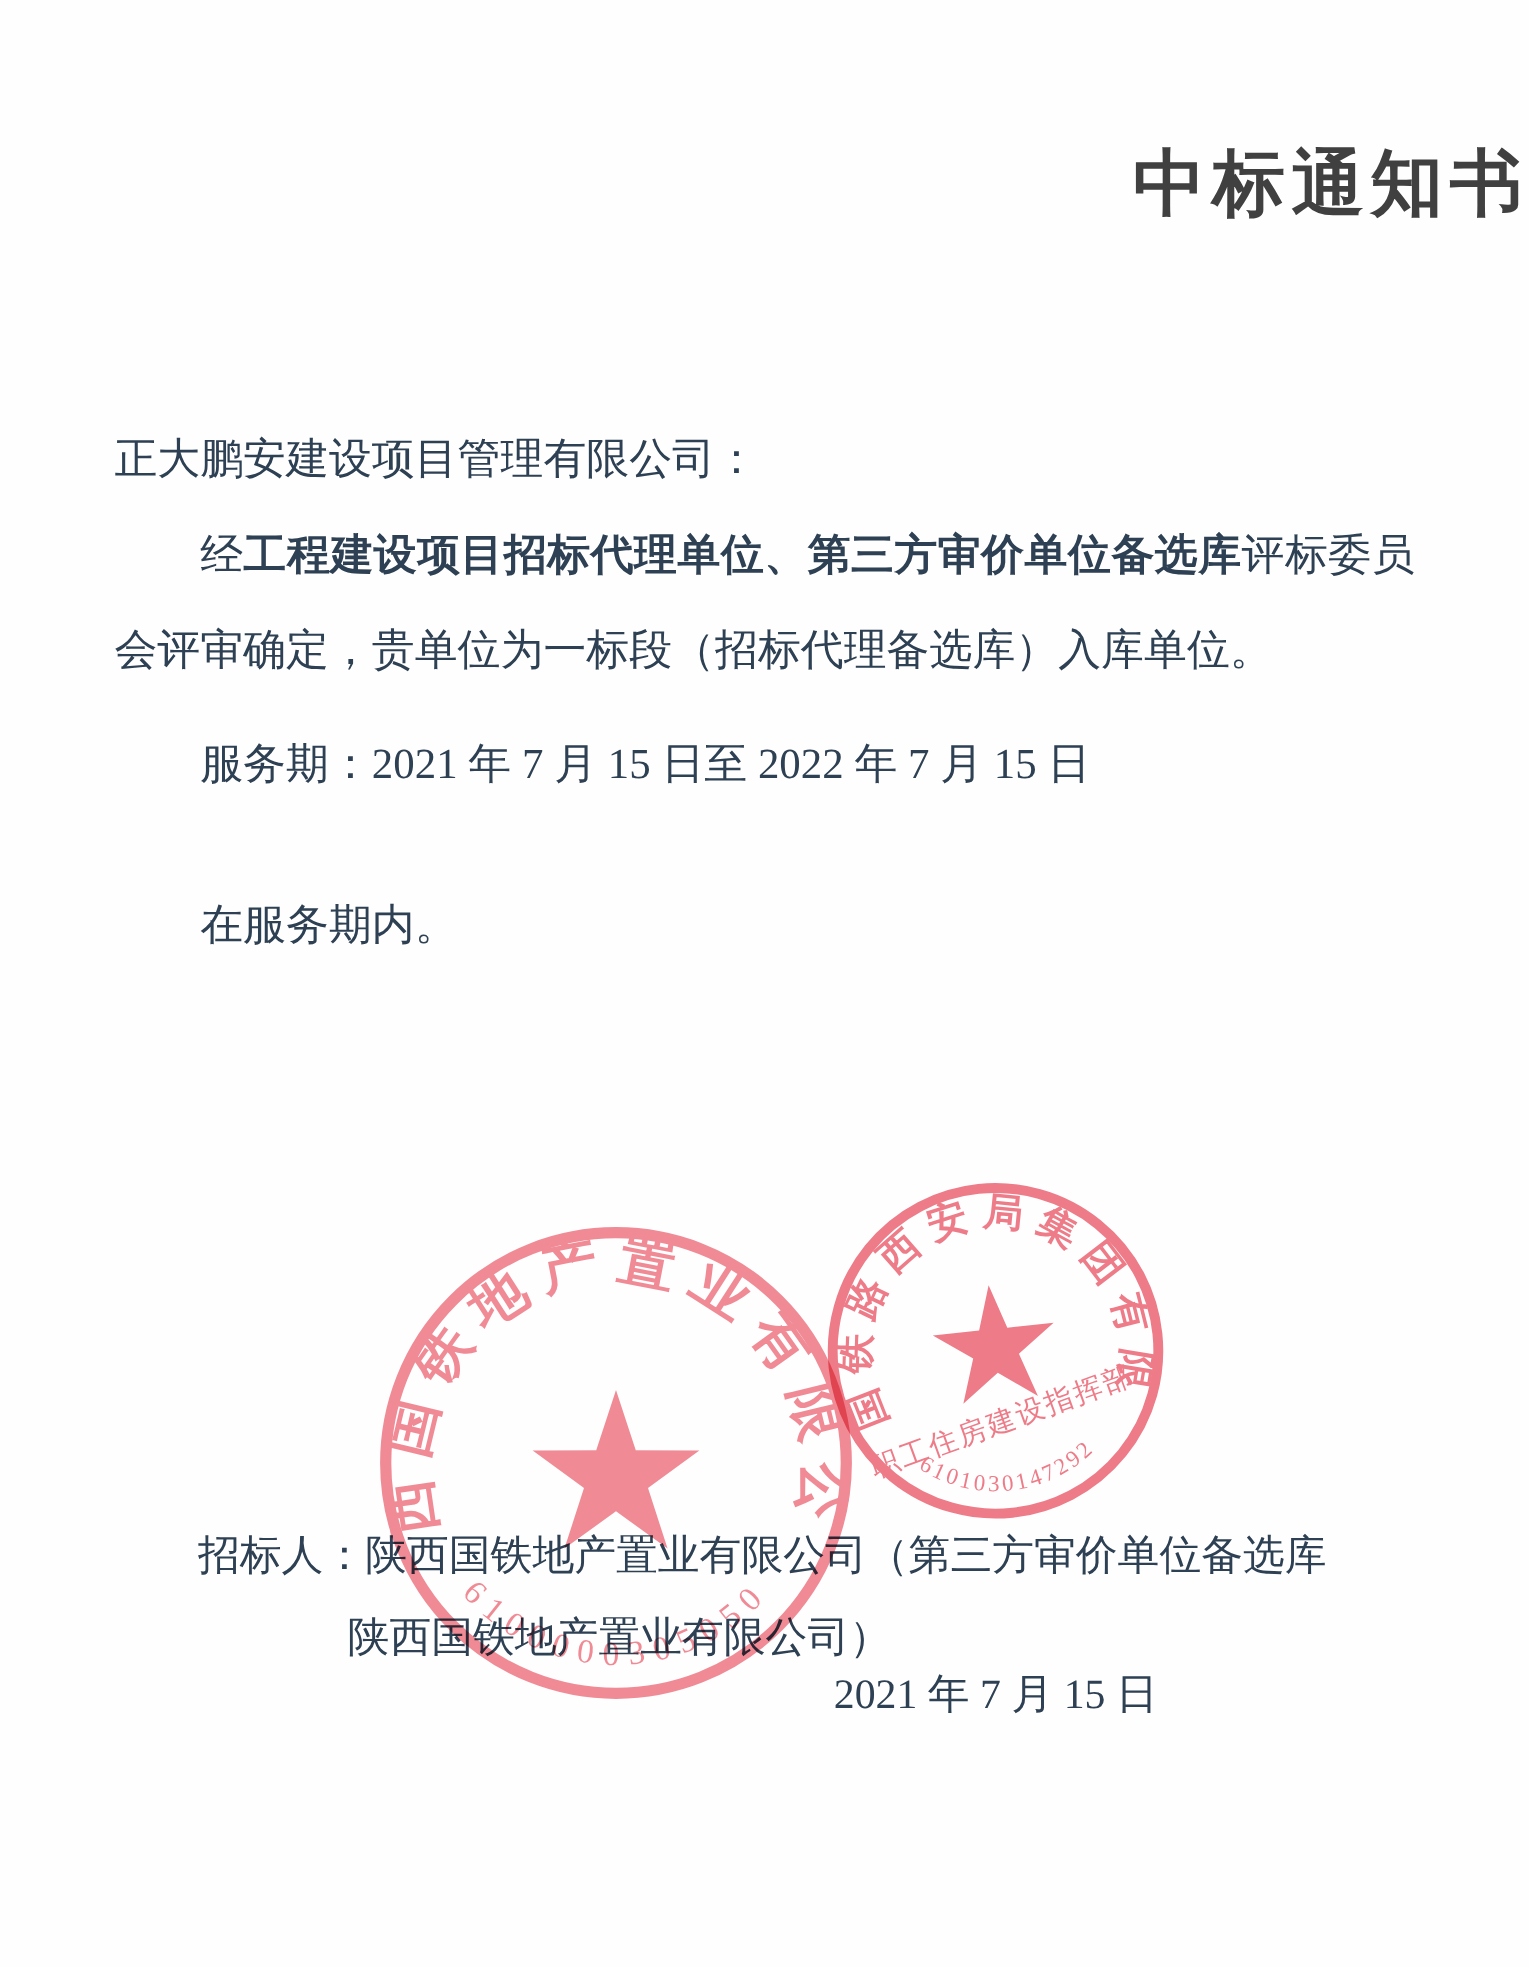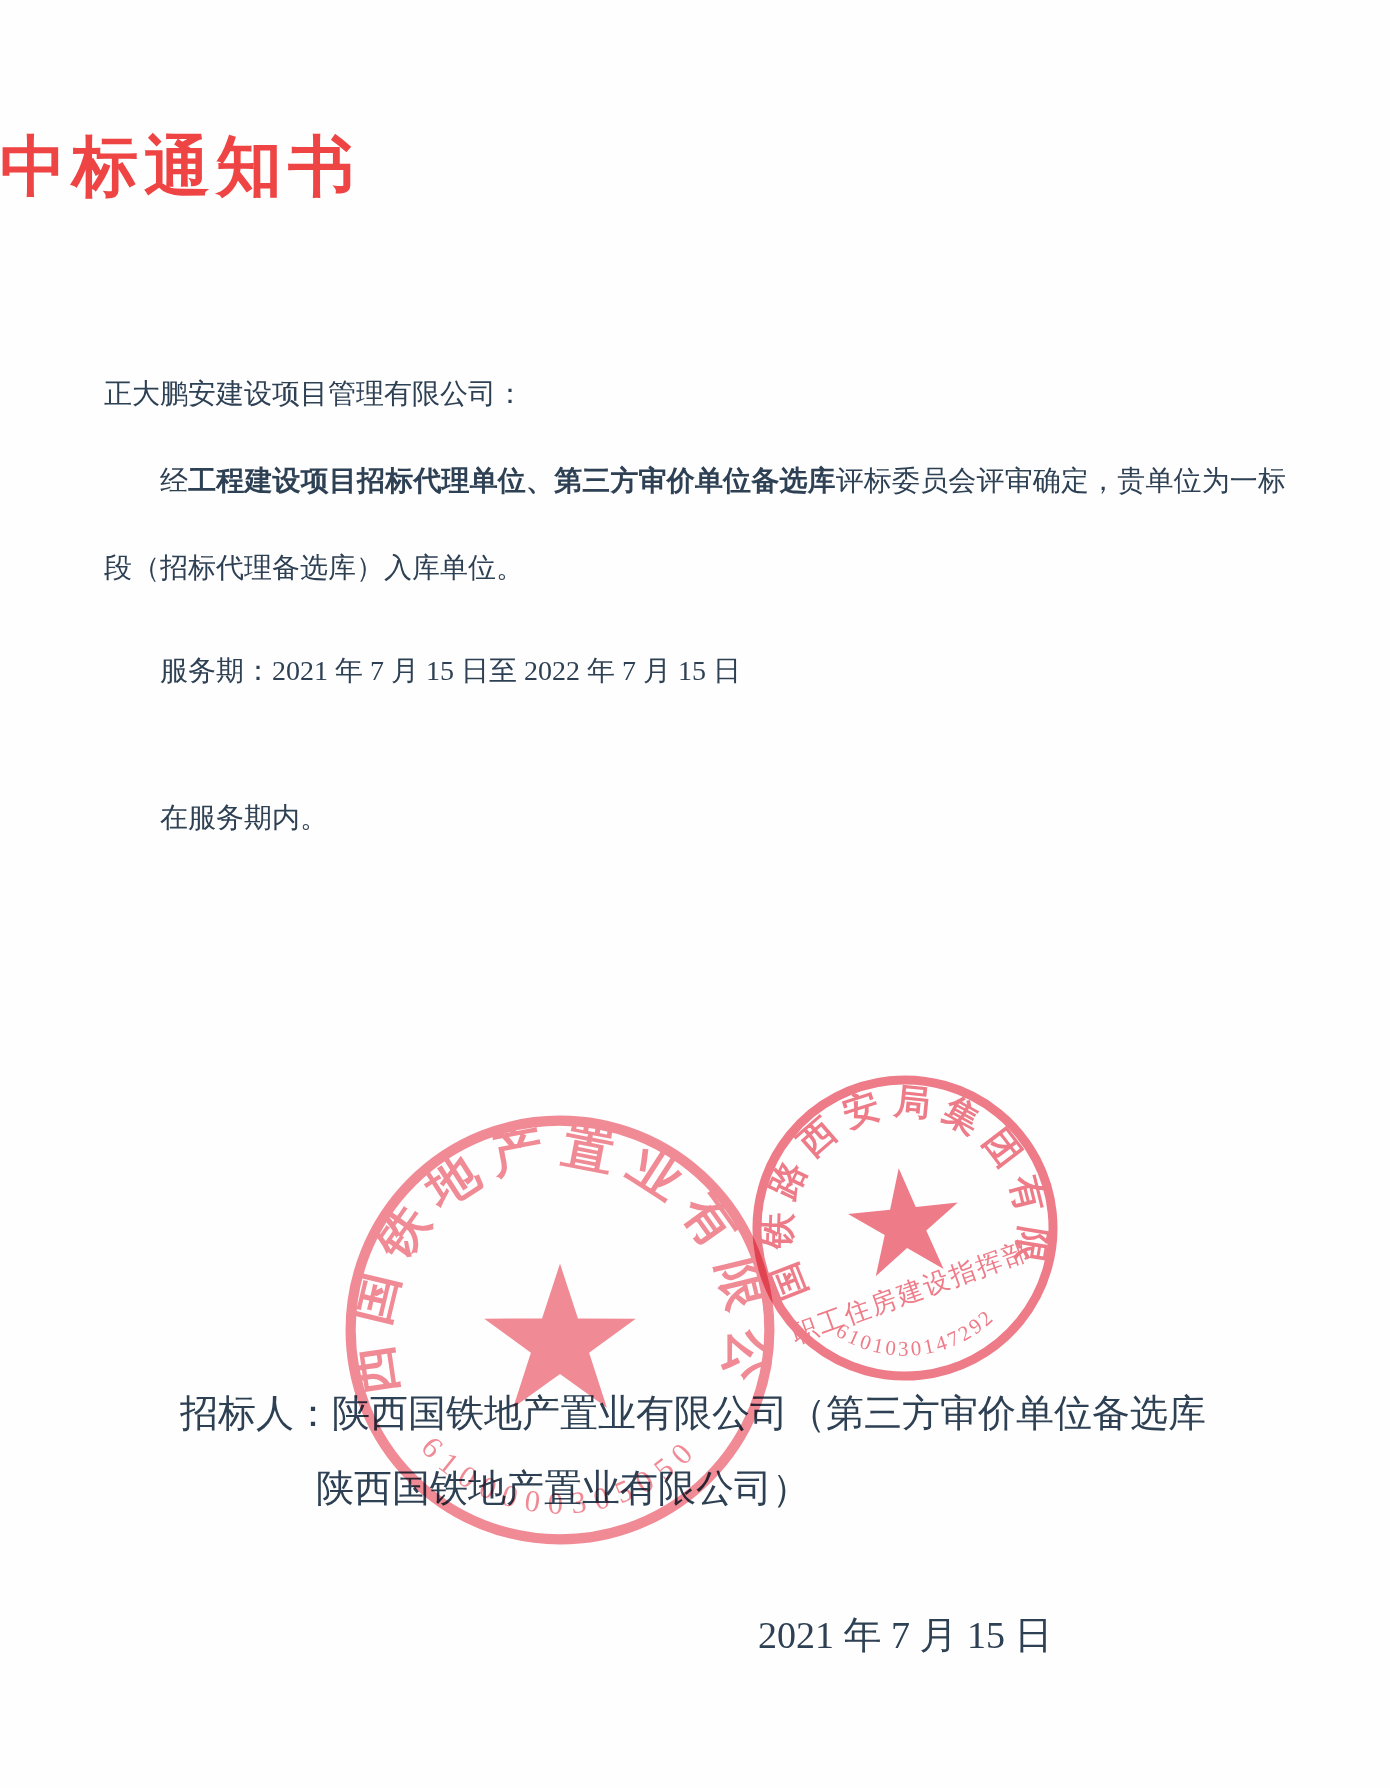--- a/index.html
+++ b/index.html
@@ -13,54 +13,54 @@
     background: #fefefe;
     overflow: hidden;
     color: #2e4053;
   }
 
   .doc-title {
     position: absolute;
     top: 122px;
     left: 0;
     width: 100%;
-    text-align: left;
+    text-align: right;
     font-size: 66px;
     font-weight: 700;
     letter-spacing: 6px;
-    color: #ef4444;
+    color: #404040;
   }
 
   .body-text {
     position: absolute;
     left: 104px;
-    top: 350px;
+    top: 374px;
     width: 1182px;
-    font-size: 28px;
+    font-size: 39px;
     line-height: 87px;
     text-align: justify;
     color: #2e4053;
   }
   .body-text p { text-indent: 2em; }
   .body-text p.no-indent { text-indent: 0; }
   .para-service { margin-top: 16px; }
   .para-instructions { margin-top: 4px; }
   .para-closing { margin-top: 60px; }
   .seg-bold { font-weight: 700; }
 
   .signature {
     position: absolute;
     left: 0; top: 0;
     width: 100%;
     font-size: 38px;
     color: #2e4053;
   }
   .sig-line1 { position: absolute; left: 180px; top: 1388px; white-space: nowrap; }
   .sig-line2 { position: absolute; left: 316px; top: 1463px; white-space: nowrap; }
-  .sig-date  { position: absolute; left: 758px; top: 1610px; white-space: nowrap; }
+  .sig-date  { position: absolute; left: 758px; top: 1515px; white-space: nowrap; }
 
   .stamp {
     position: absolute;
     mix-blend-mode: multiply;
   }
   .stamp-left  { left: 320px; top: 1090px; width: 480px; height: 480px; opacity: 0.72; }
   .stamp-right { left: 735px; top: 1058px; width: 340px; height: 340px; opacity: 0.82; transform: rotate(-6deg); }
   .stamp svg { width: 100%; height: 100%; }
 </style>
 </head>

